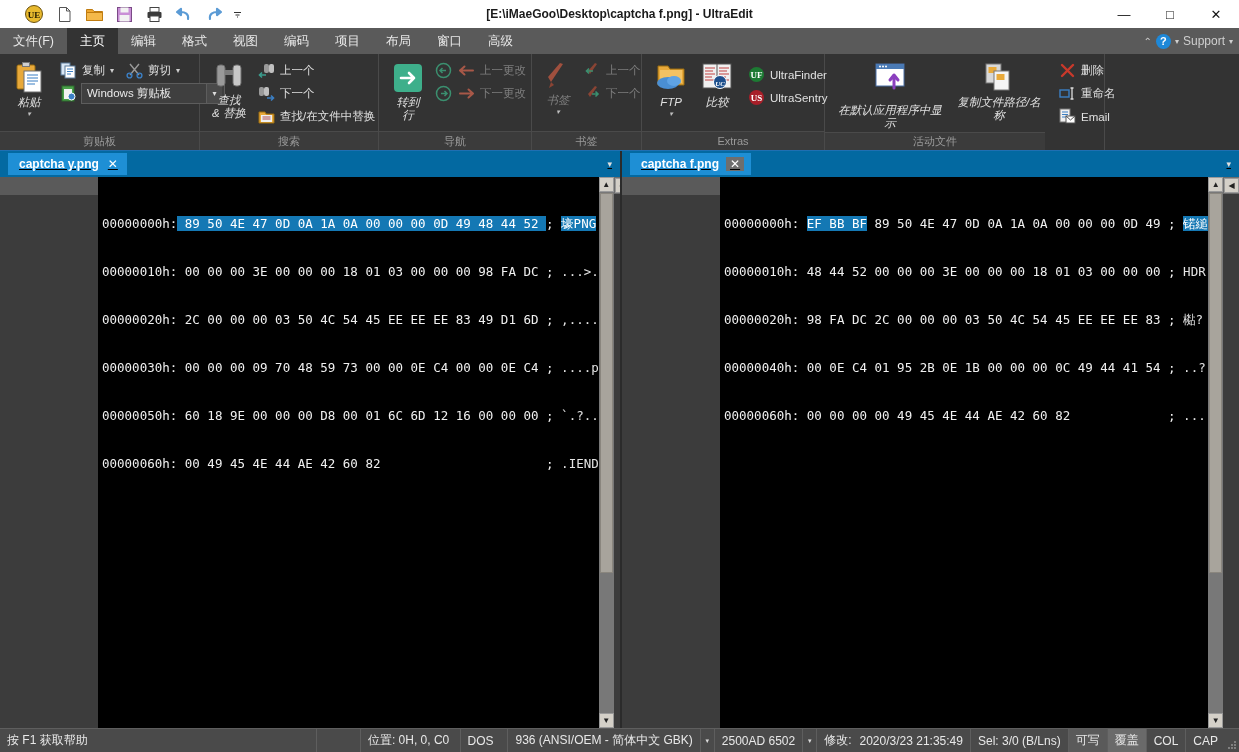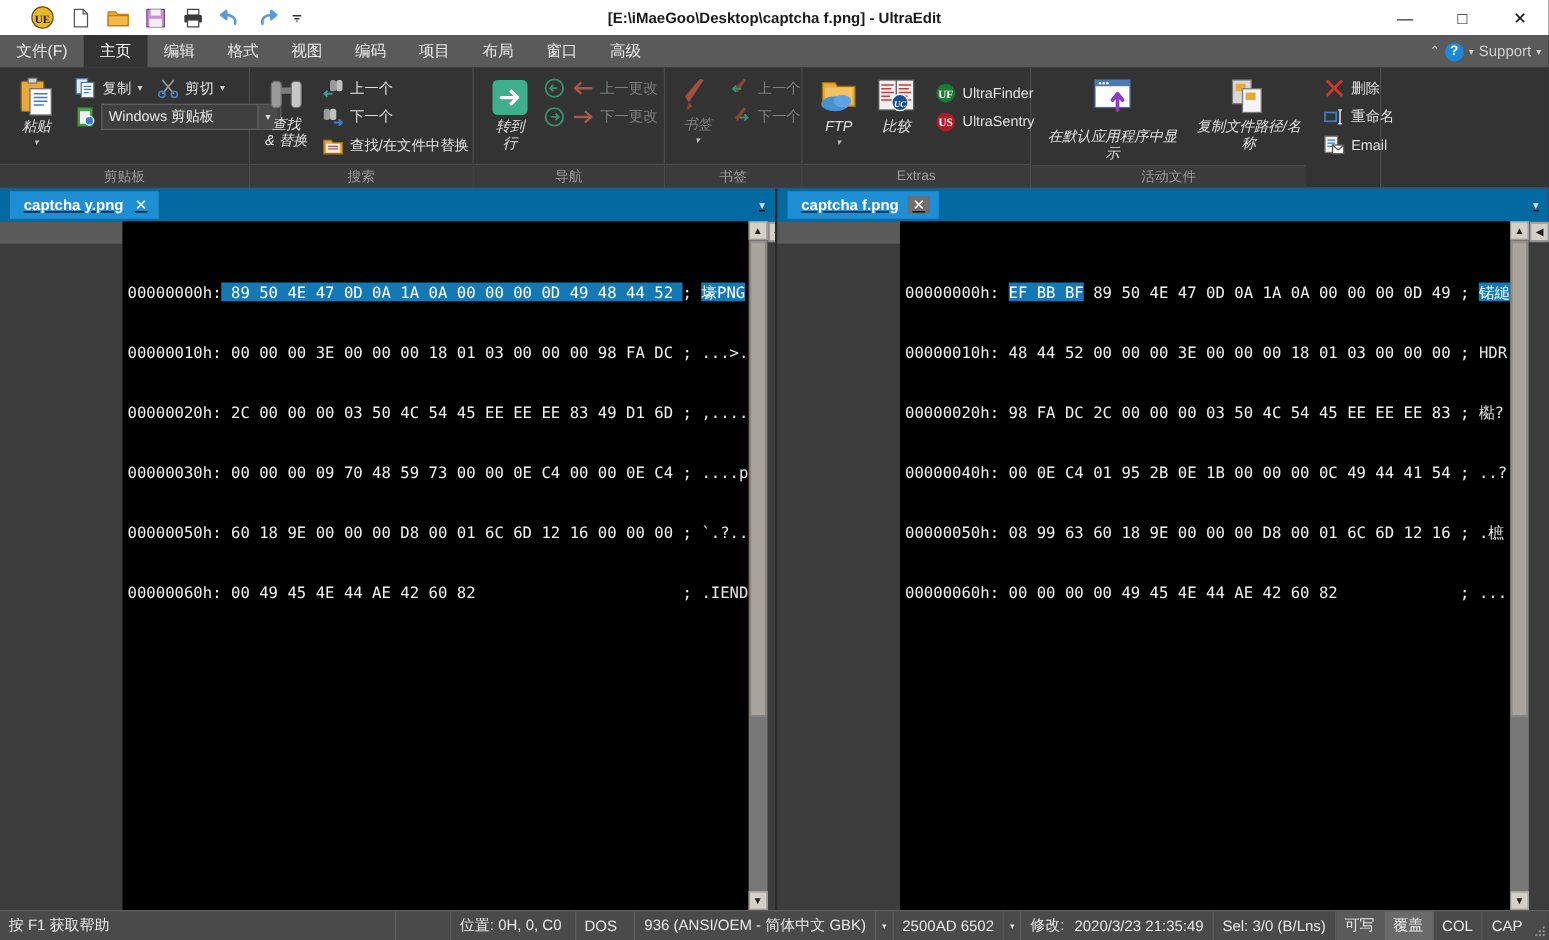--- a/index.html
+++ b/index.html
@@ -116,21 +116,21 @@
 
   .hexwrap { flex:1; position:relative; background:#3c3c3c; padding:0 0 0 0; display:flex; flex-direction:row; }
   .ruler {
     height:18px; background:#5a5a5a; color:#d4d4d4;
     font-family:"DejaVu Sans Mono", monospace; font-size:11.5px;
     display:flex; align-items:flex-end; white-space:pre; padding-left:4px; overflow:hidden;
   }
   .hexbody {
     flex:1; background:#000000; color:#f0f0f0; overflow:hidden;
     font-family:"DejaVu Sans Mono", monospace; font-size:12.5px; line-height:16px;
-    padding-top:17px; white-space:pre; position:relative;
+    padding-top:7px; white-space:pre; position:relative;
   }
   .hexline { white-space:pre; height:16px; }
   .sel { background:#1478b4; color:#ffffff; }
   .asc { color:#e4e4e4; }
   .ascsel { background:#1478b4; color:#ffffff; }
 
   
   .vscroll {
     position:absolute; right:0; top:0; bottom:0; width:15px; background:#787878;
     display:flex; flex-direction:column; align-items:center;
@@ -601,21 +601,20 @@
       <span class="tab-drop">▾</span>
     </div>
     <div class="hexwrap">
       <div class="ruler" style="padding-left:98px">   0  1  2  3  4  5  6  7  8  9  a  b  c  d  e  f</div>
       <div style="flex:1; position:relative; display:flex">
         <div class="hexbody" style="flex:1; padding-left:4px">
           <div class="hexline"><span>00000000h:</span><span> </span><span class="sel">EF BB BF</span><span> 89 50 4E 47 0D 0A 1A 0A 00 00 00 0D 49</span><span> </span><span>;</span><span> </span><span class="ascsel">锘縋</span></div>
           <div class="hexline"><span>00000010h:</span><span> </span><span>48 44 52 00 00 00 3E 00 00 00 18 01 03 00 00 00</span><span> </span><span>;</span><span> </span><span class="asc">HDR</span></div>
           <div class="hexline"><span>00000020h:</span><span> </span><span>98 FA DC 2C 00 00 00 03 50 4C 54 45 EE EE EE 83</span><span> </span><span>;</span><span> </span><span class="asc">檆?</span></div>
           <div class="hexline"><span>00000040h:</span><span> </span><span>00 0E C4 01 95 2B 0E 1B 00 00 00 0C 49 44 41 54</span><span> </span><span>;</span><span> </span><span class="asc">..?</span></div>
-          <div class="hexline"><span>00000050h:</span><span> </span><span>08 99 63 60 18 9E 00 00 00 D8 00 01 6C 6D 12 16</span><span> </span><span>;</span><span> </span><span class="asc">.樜</span></div>
           <div class="hexline"><span>00000060h:</span><span> </span><span>00 00 00 00 49 45 4E 44 AE 42 60 82            </span><span> </span><span>;</span><span> </span><span class="asc">...</span></div>
         </div>
         <div class="vscroll" style="position:relative">
           <div class="vs-arrow">▲</div>
           <div class="vs-thumb" style="height:380px"></div>
           <div class="vs-track"></div>
           <div class="vs-arrow">▼</div>
         </div>
       </div>
       <div class="hscroll">

